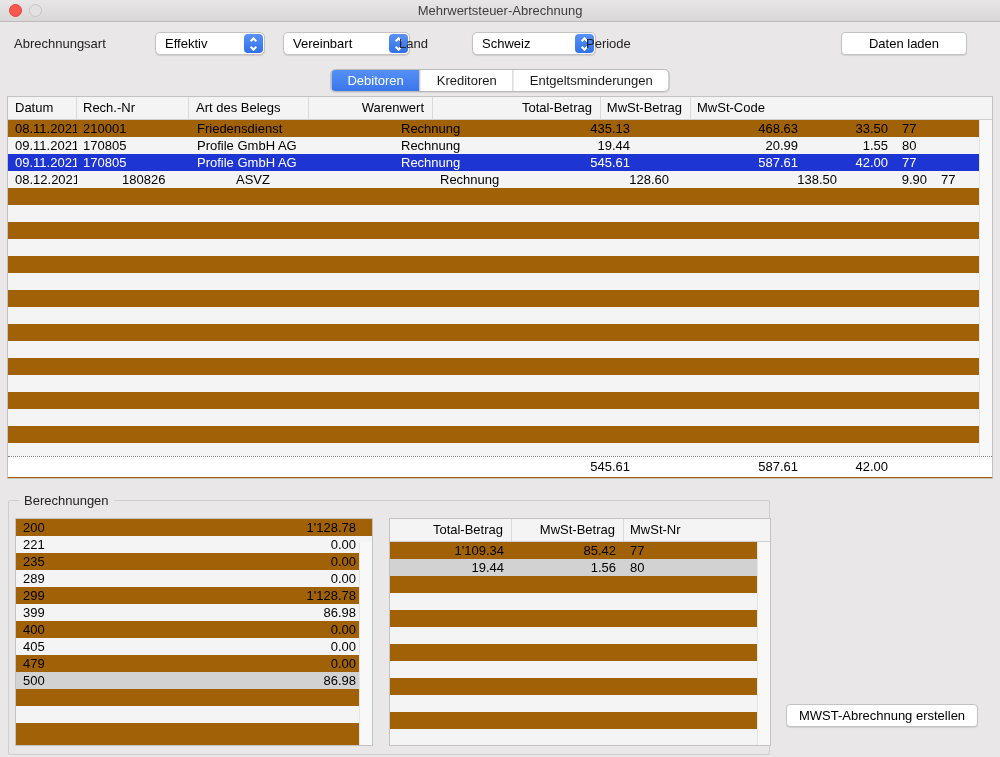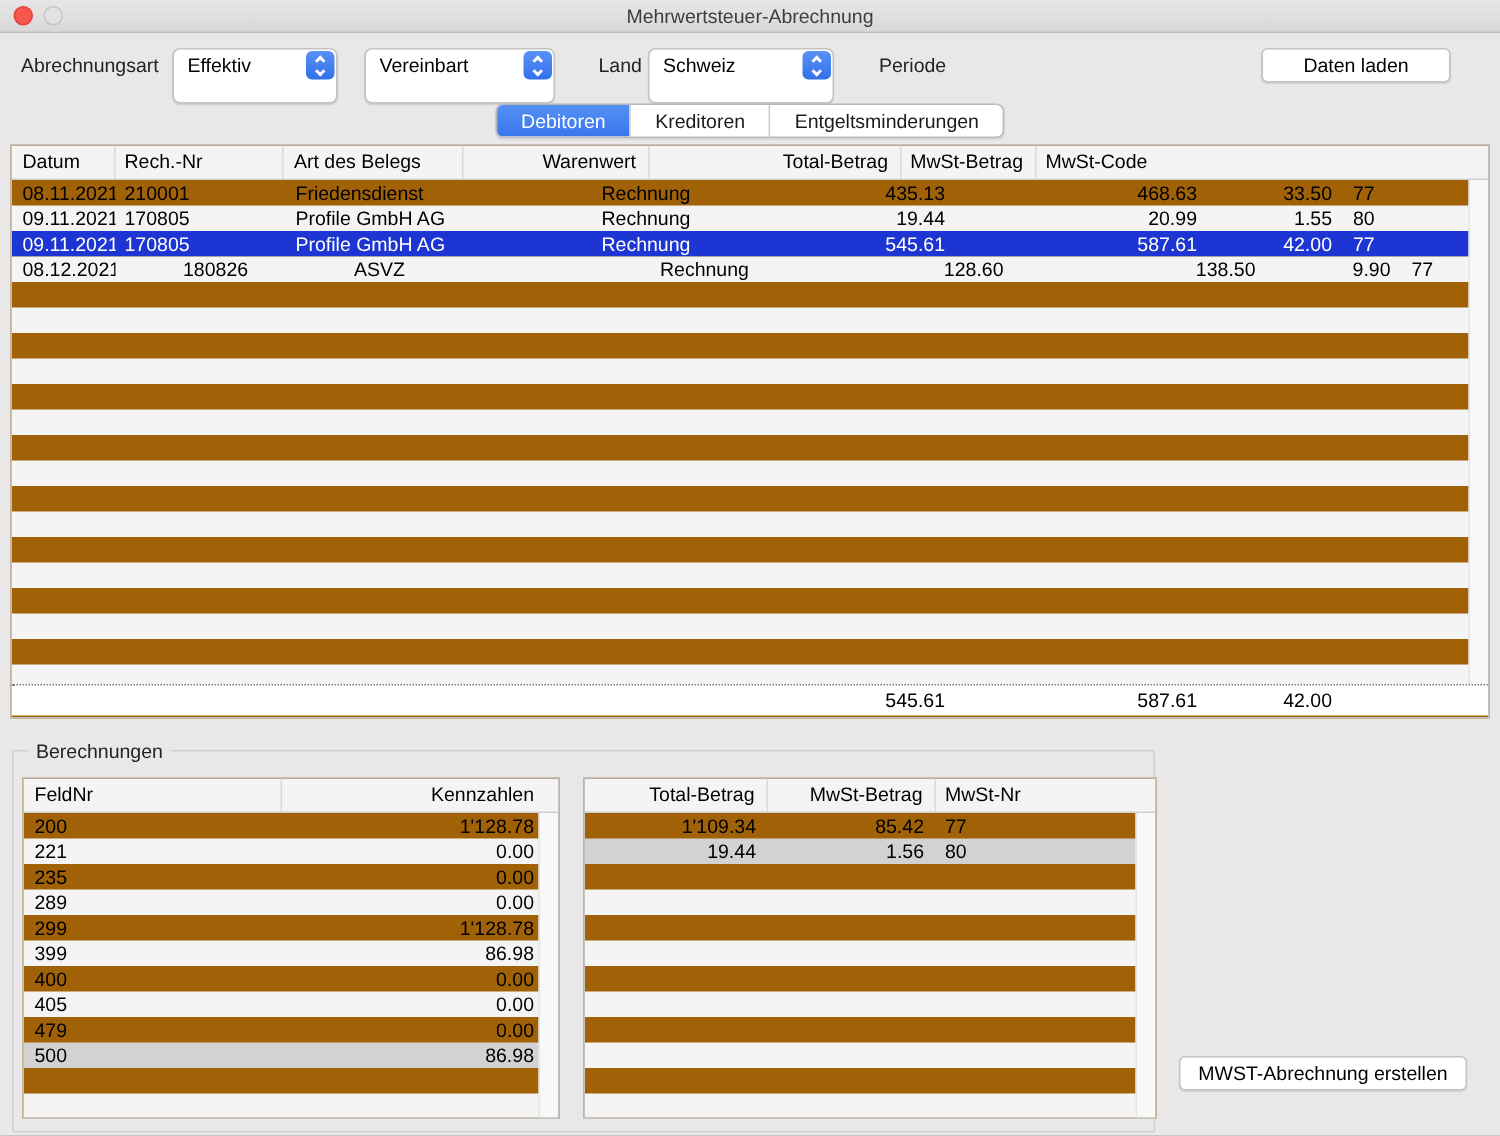--- a/index.html
+++ b/index.html
@@ -12,22 +12,22 @@
   .titlebar { position:absolute; left:0; top:0; width:100%; height:22px;
               background:linear-gradient(#e8e6e6,#d9d7d7); border-bottom:1px solid #bdbbbb; }
   .title { text-align:center; line-height:21px; color:#3e3e3e; font-size:13px; }
   .lights { position:absolute; left:9px; top:4px; display:flex; gap:7px; }
   .light { width:13px; height:13px; border-radius:50%; }
   .light.red { background:#f9564e; border:1px solid #e0443c; }
   .light.off { background:#e3e1e1; border:1px solid #c6c4c4; }
 
   
   .tb-label { position:absolute; height:23px; line-height:23px; color:#232323; }
-  .popup { position:absolute; height:37px; top:32px; background:#fff; border:1px solid #c3c3c3;
-           border-radius:5px; box-shadow:0 1px 1px rgba(0,0,0,.12); }
+  .popup { position:absolute; height:23px; top:32px; background:#fff; border:1px solid #c3c3c3;
+           border-radius:5px; box-shadow:0 1px 1px rgba(0,0,0,.12);margin-left:40px; }
   .popup .val { position:absolute; left:9px; top:0; line-height:21px; white-space:nowrap; }
   .stepper { position:absolute; right:1px; top:1px; width:19px; height:19px; border-radius:4px;
              background:linear-gradient(#5a92f7,#3070ea); display:flex; flex-direction:column;
              align-items:center; justify-content:center; }
   .chv { width:5px; height:5px; border:solid #fff; border-width:2px 2px 0 0; }
   .chv.up { transform:rotate(-45deg); margin-bottom:2px; }
   .chv.down { transform:rotate(135deg); }
   .btn { position:absolute; height:23px; background:#fff; border:1px solid #c3c3c3; border-radius:4px;
          box-shadow:0 1px 1px rgba(0,0,0,.10); font-size:13px; color:#000; text-align:center;
          font-family:"Liberation Sans", sans-serif; }
@@ -341,24 +341,20 @@
         <div class="td ar" style="width: 90px; padding-left: 0px; padding-right: 8px;">42.00</div>
         <div class="td al" style="flex: 1 1 0%; padding-left: 6px; padding-right: 0px;"></div>
       </div>
     <div class="gutter" style="top:23px; bottom:22px;"></div>
   </div>
 
   <div class="groupbox">
     <div class="legend">Berechnungen</div>
 
     <div class="tbl" id="feldTable">
-      <div class="thead" id="feldHead">
-          <div class="th al div" style="width: 172px; padding-left: 7px; padding-right: 0px;">FeldNr</div>
-          <div class="th ar" style="flex: 1 1 0%; padding-left: 0px; padding-right: 16px;">Kennzahlen</div>
-        </div>
       <div id="feldBody">
           <div class="trow">
             <div class="td al" style="width: 172px; padding-left: 7px; padding-right: 0px;">200</div>
             <div class="td ar" style="flex: 1 1 0%; padding-left: 0px; padding-right: 16px;">1'128.78</div>
           </div>
           <div class="trow stripe">
             <div class="td al" style="width: 172px; padding-left: 7px; padding-right: 0px;">221</div>
             <div class="td ar" style="flex: 1 1 0%; padding-left: 0px; padding-right: 16px;">0.00</div>
           </div>
           <div class="trow">

